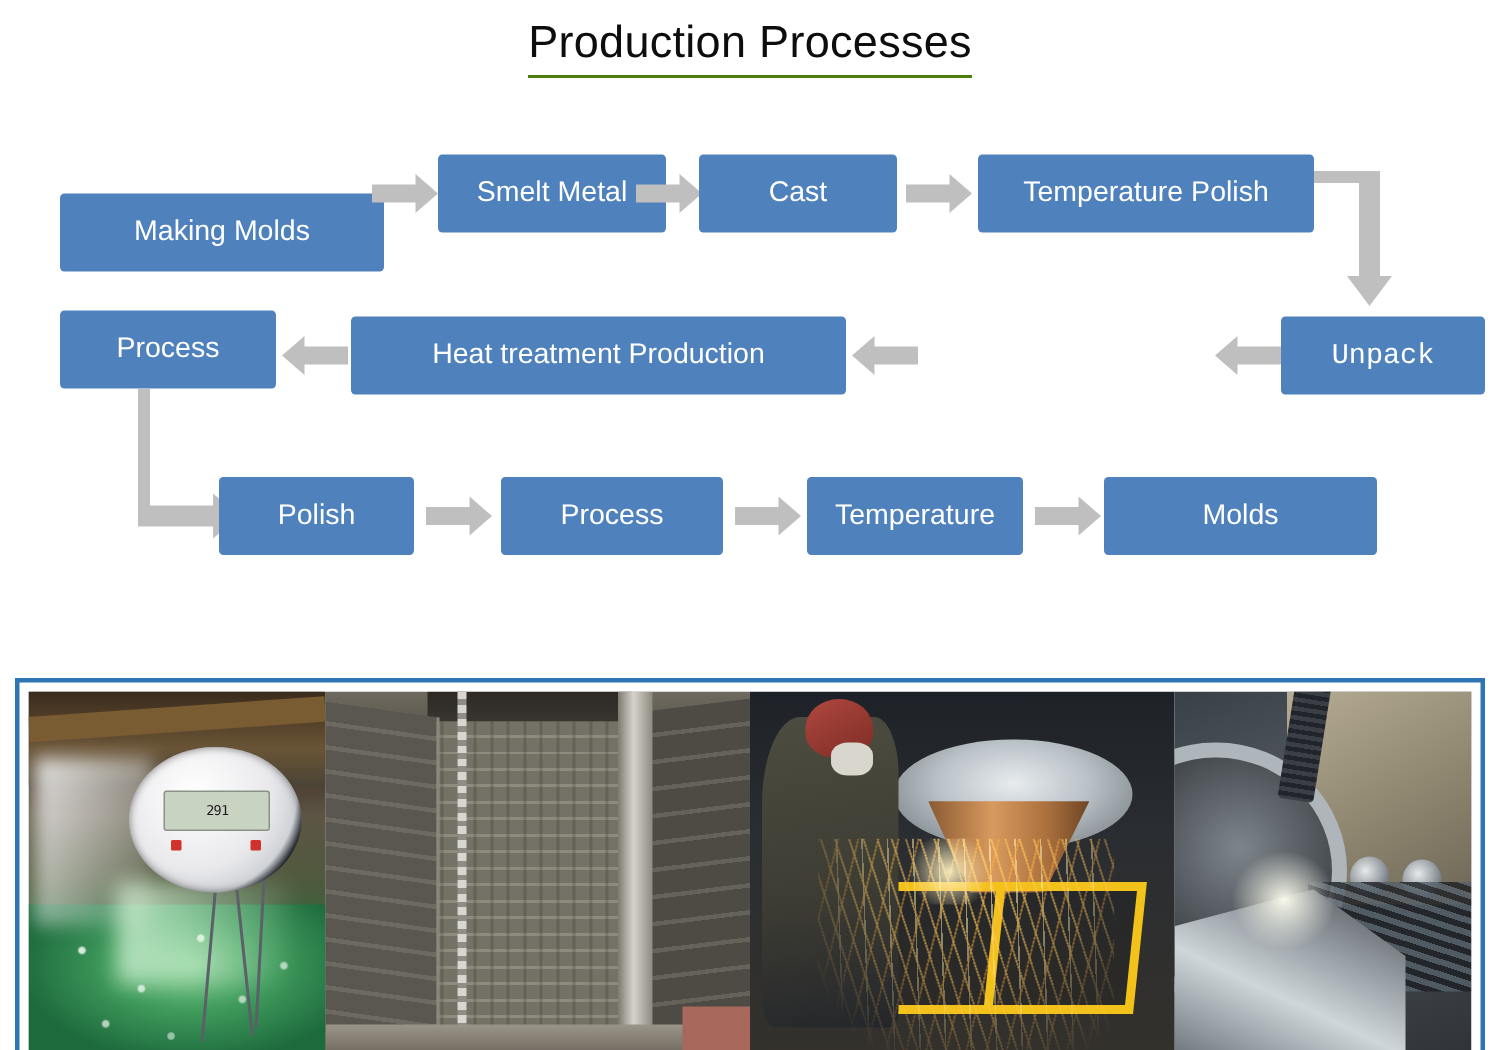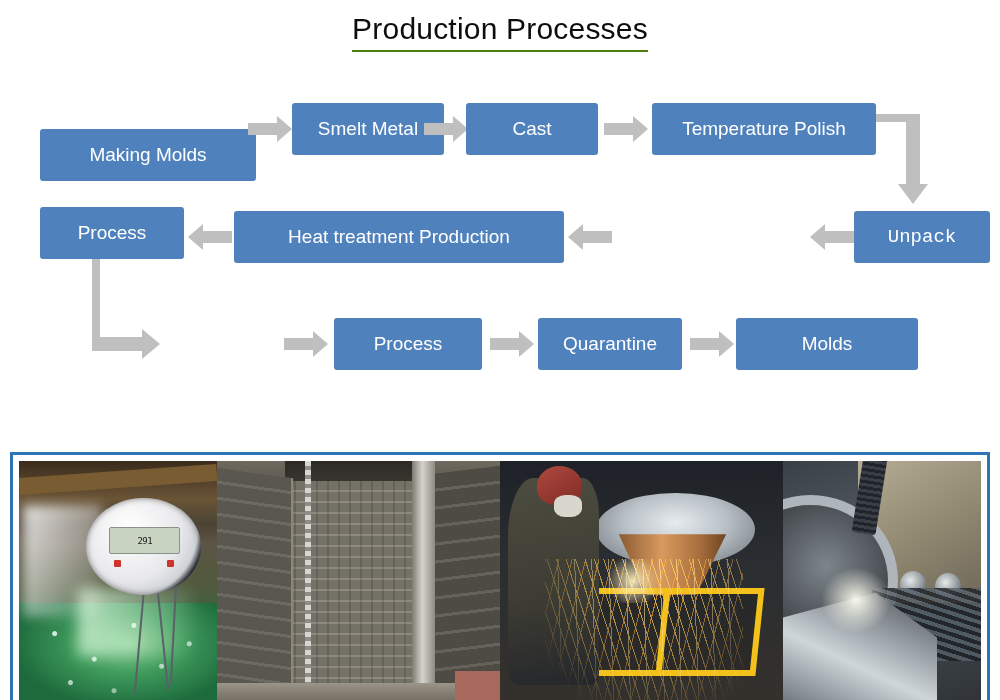--- a/index.html
+++ b/index.html
@@ -355,34 +355,35 @@
     <div class="shaft" style="width:30px;"></div>
     <div class="head"></div>
   </div>
 
   <div class="node" style="left:40px; top:207px; width:144px; height:52px;">Process</div>
 
   <svg class="elbow" style="left:92px; top:259px;" width="70" height="106" viewBox="0 0 70 106">
     <path d="M8 0 V78 H50 V70 L68 85 L50 100 V92 H0 V0 Z" fill="#BFBFBF"></path>
   </svg>
 
+  <div class="node" style="left:146px; top:318px; width:130px; height:52px;">Polish</div>
 
   <div class="arrow right" style="left:284px; top:331px; width:44px; height:26px;">
     <div class="shaft" style="width:30px;"></div>
     <div class="head"></div>
   </div>
 
   <div class="node" style="left:334px; top:318px; width:148px; height:52px;">Process</div>
 
   <div class="arrow right" style="left:490px; top:331px; width:44px; height:26px;">
     <div class="shaft" style="width:30px;"></div>
     <div class="head"></div>
   </div>
 
-  <div class="node" style="left:538px; top:318px; width:144px; height:52px;">Quarantine</div>
+  <div class="node" style="left:538px; top:318px; width:144px; height:52px;">Temperature</div>
 
   <div class="arrow right" style="left:690px; top:331px; width:44px; height:26px;">
     <div class="shaft" style="width:30px;"></div>
     <div class="head"></div>
   </div>
 
   <div class="node" style="left:736px; top:318px; width:182px; height:52px;">Molds</div>
 
 </div>
 

